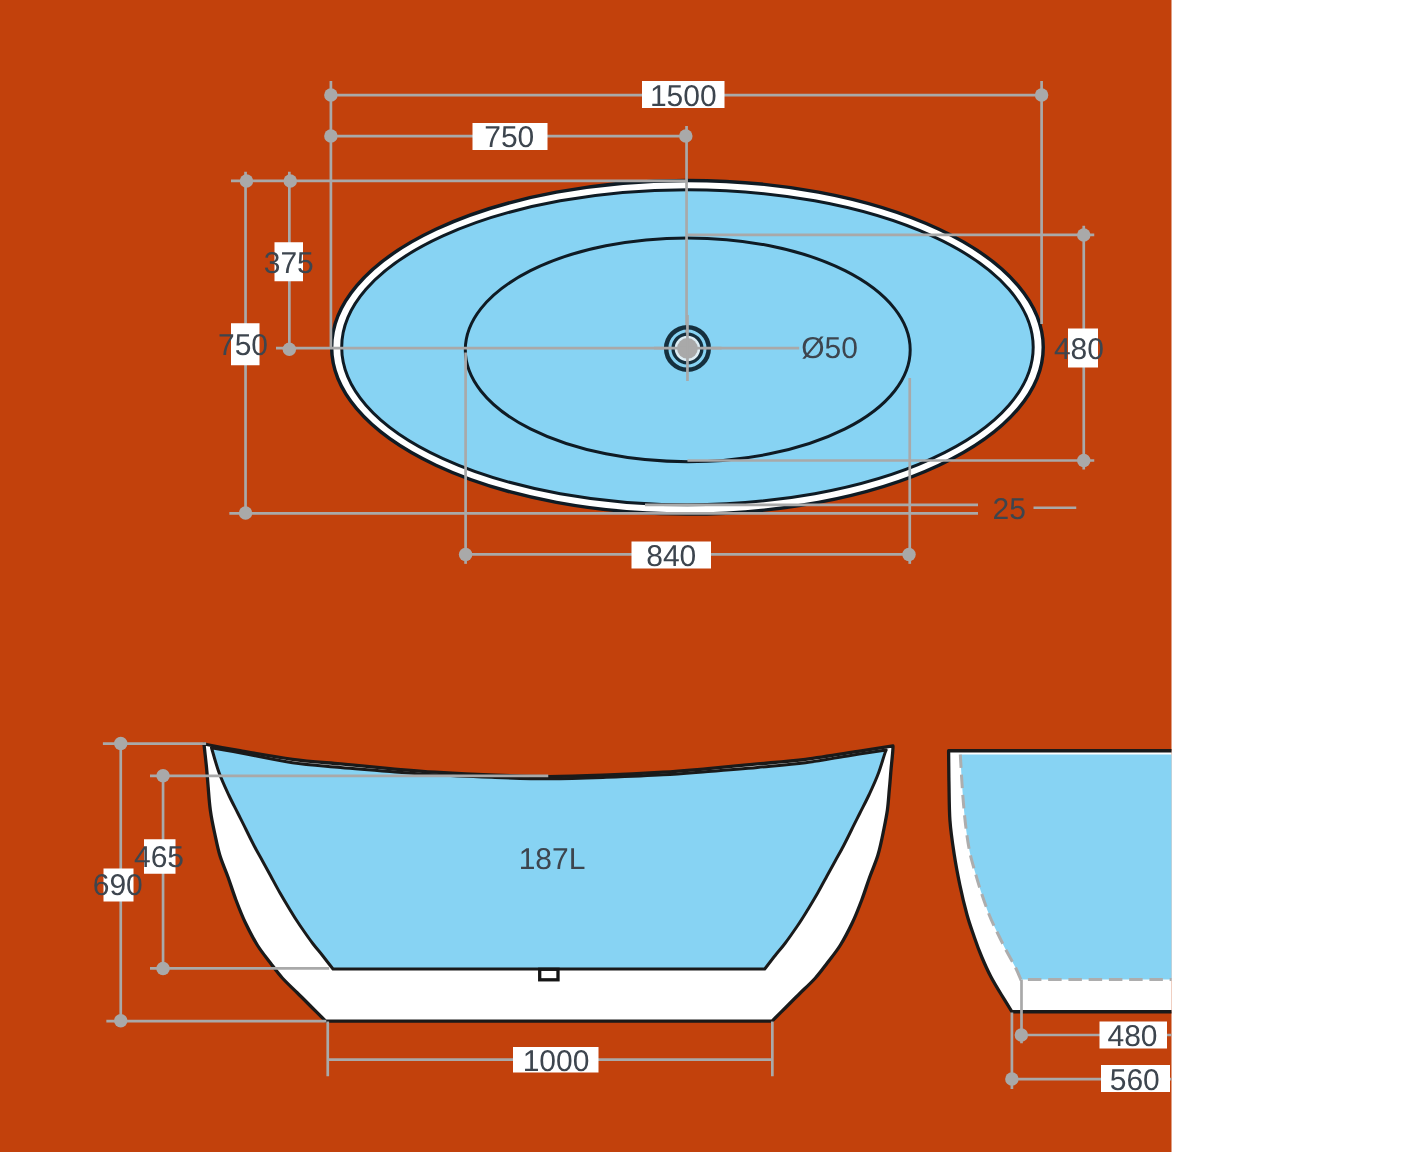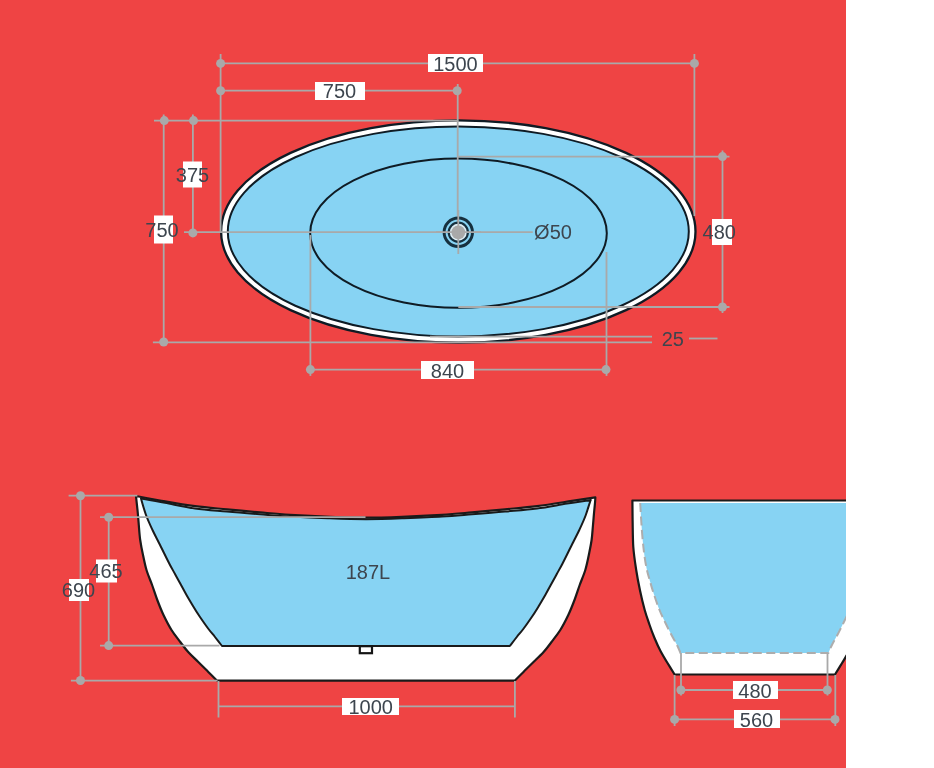--- a/index.html
+++ b/index.html
@@ -1,16 +1,16 @@
 <!DOCTYPE html>
 <html><head>
 <meta charset="utf-8">
 <style>
   html,body{margin:0;padding:0;background:#ffffff;}
-  .page{position:relative;width:846px;height:768px;background:#ef4444;overflow:hidden;}
+  .page{position:relative;width:781px;height:768px;background:#c2410c;overflow:hidden;}
   svg text{font-family:"Liberation Sans", sans-serif;fill:#3d454e;font-size:20px;}
 </style>
 </head>
 <body>
 <div class="page">
 <svg width="934" height="768" viewBox="0 0 934 768" xmlns="http://www.w3.org/2000/svg">
 
   <ellipse cx="458.3" cy="231.5" rx="237.2" ry="111.2" fill="#ffffff" stroke="#0f1b24" stroke-width="2.3"></ellipse>
 
   <ellipse cx="458.3" cy="231.5" rx="230.5" ry="105" fill="#87d3f3" stroke="#0f1b24" stroke-width="2"></ellipse>

